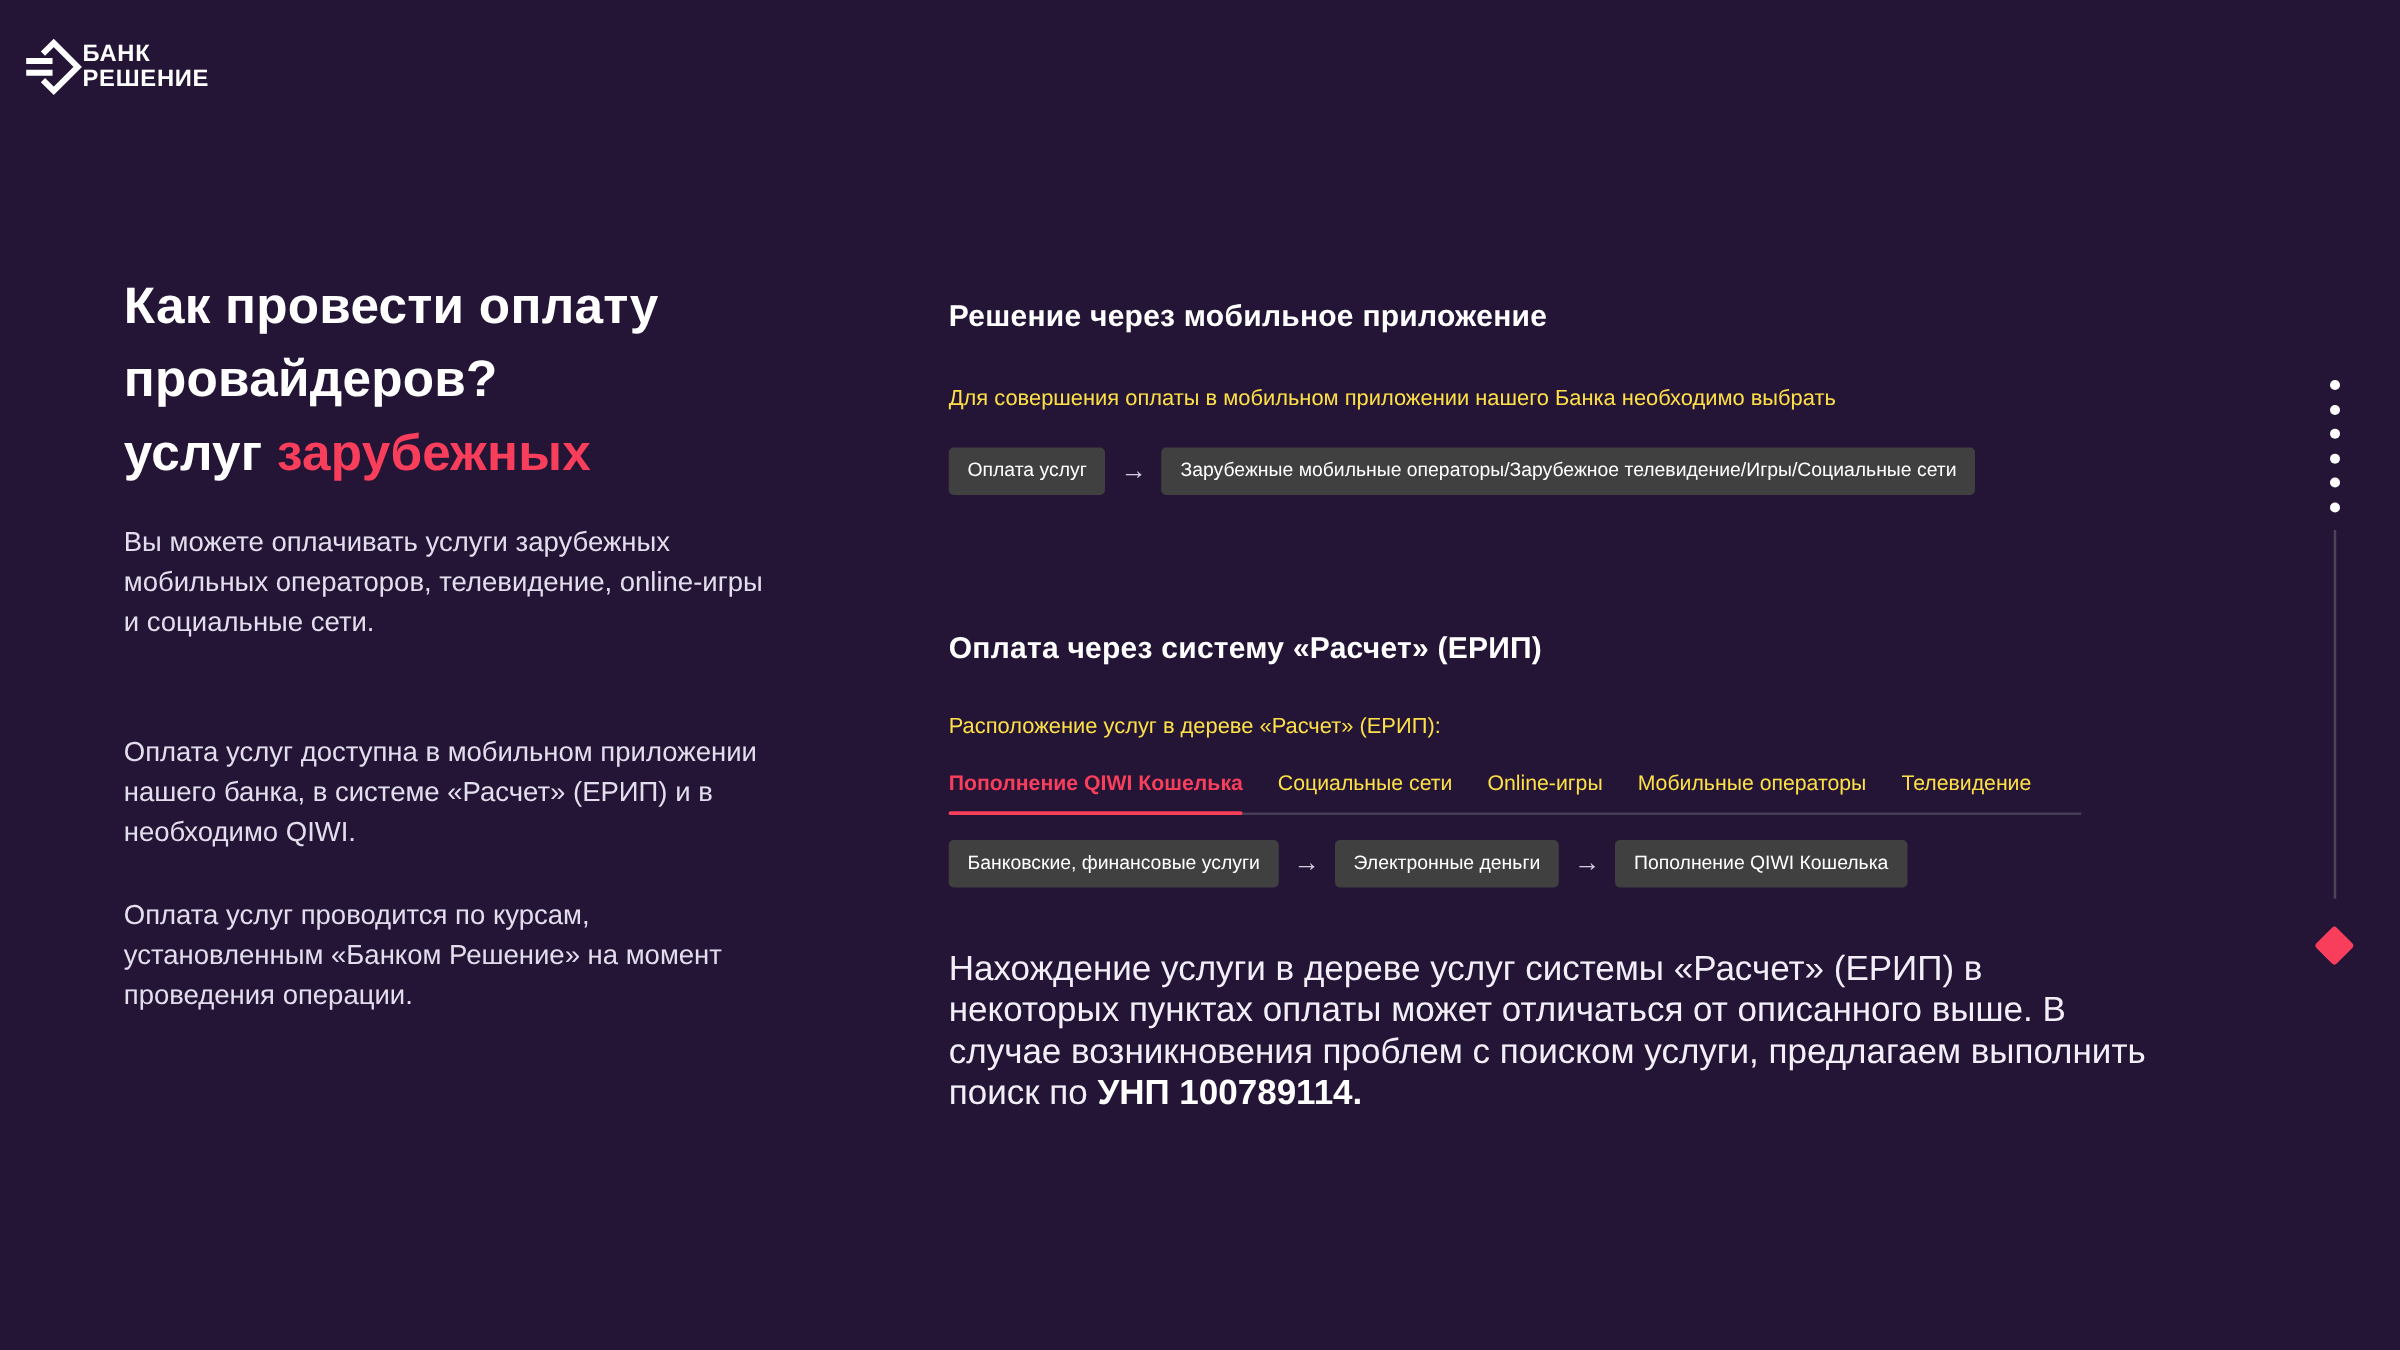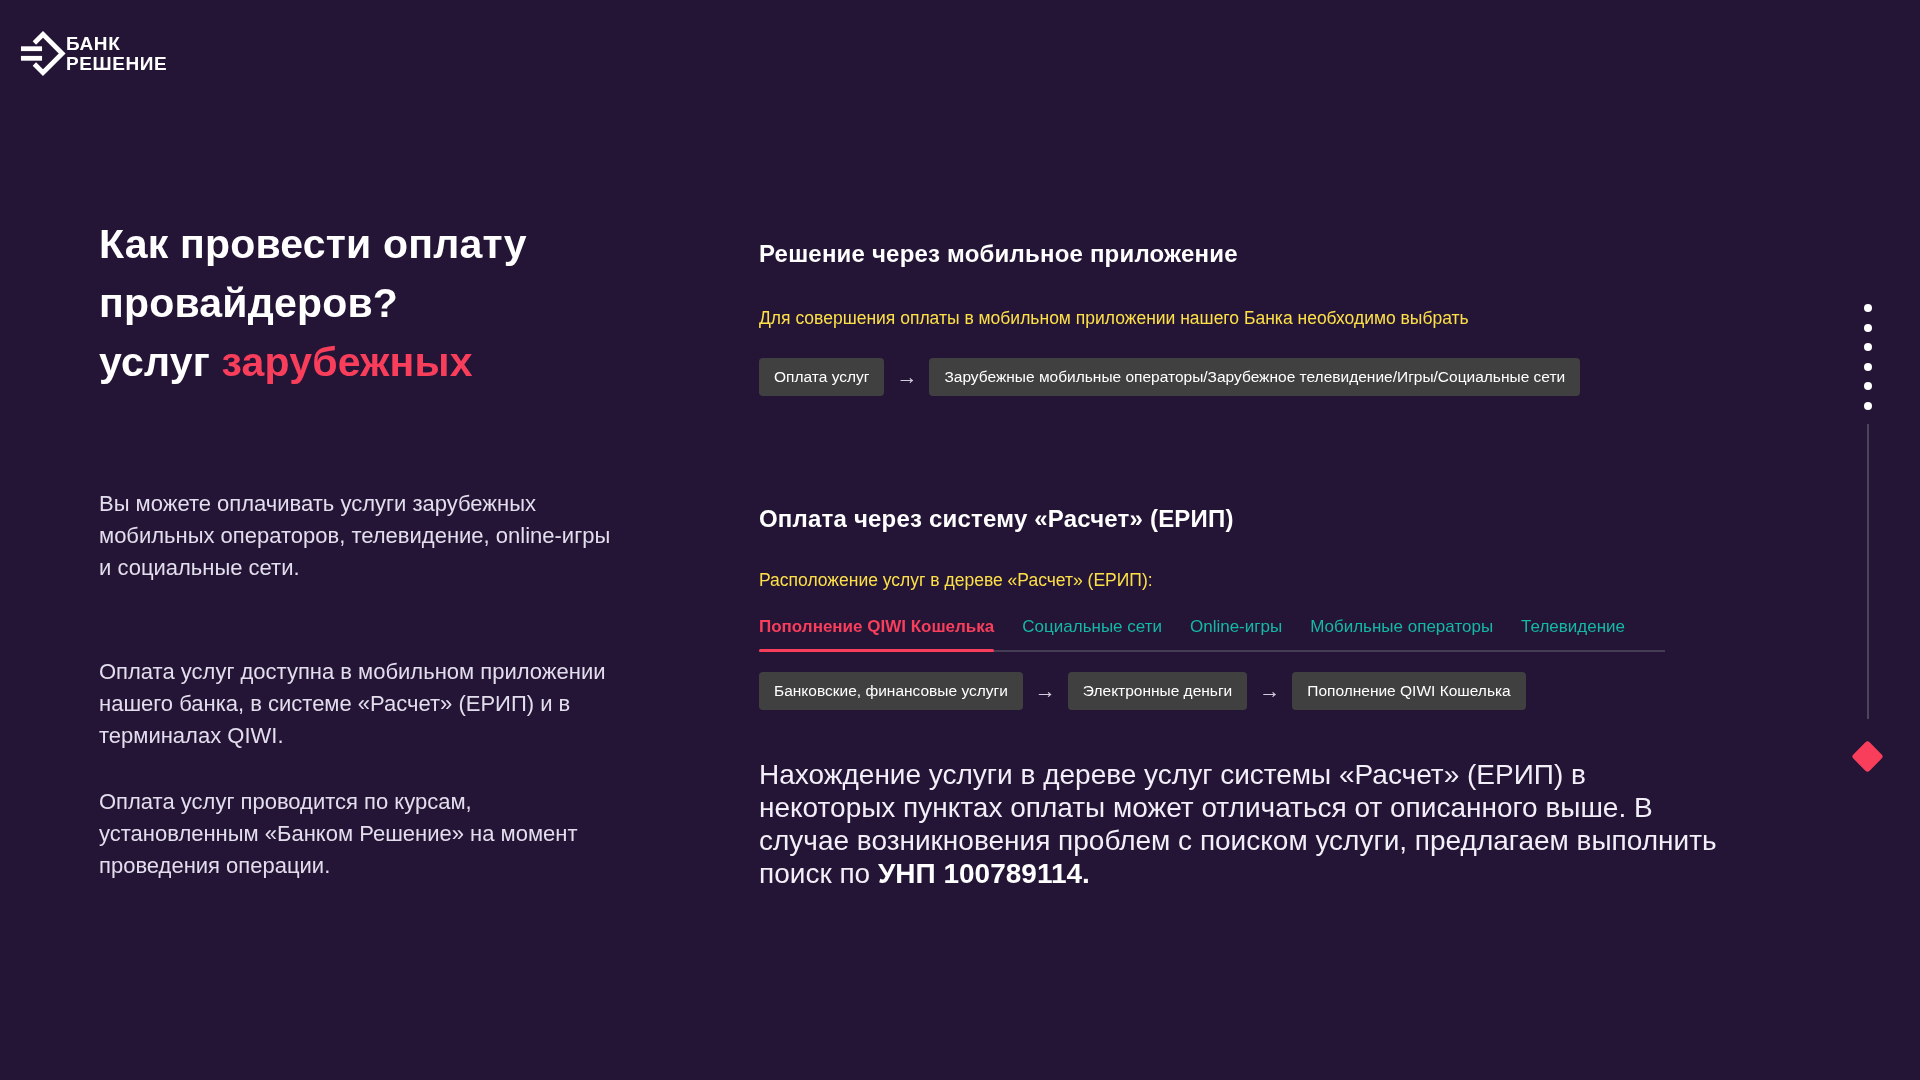--- a/index.html
+++ b/index.html
@@ -15,21 +15,21 @@
   
   .logo { position:absolute; left:20px; top:30px; display:flex; align-items:center; cursor:pointer; }
   .logo-text { font-weight:800; font-size:19px; line-height:20px; letter-spacing:0.6px; }
   .logo-text span { display:block; }
 
   
   .left-col { position:absolute; left:99px; top:215px; width:512px; }
   .h1 { font-size:41px; line-height:59px; font-weight:bold; letter-spacing:0.2px; }
   .h1 .accent { color:#f93e5c; }
   .left-col .lead { font-size:22px; line-height:32px; color:#e3deed; }
-  .p1 { margin-top:96px; margin-bottom:72px; }
+  .p1 { margin-top:26px; margin-bottom:72px; }
   .p2 { margin-bottom:34px; }
 
   
   .right-col { position:absolute; left:759px; top:0; width:975px; }
   .h2 { font-size:24px; font-weight:bold; letter-spacing:0.2px; }
   .h2-mobile { position:absolute; top:240px; }
   .sub { font-size:17.5px; color:#fde047; }
   .sub-mobile { position:absolute; top:308px; }
   .steps { display:flex; align-items:center; }
   .steps-mobile { position:absolute; top:358px; }
@@ -44,21 +44,21 @@
   .h2-erip { position:absolute; top:505px; }
   .sub-erip { position:absolute; top:570px; }
 
   .tabs {
     position:absolute; top:617px; width:906px;
     display:flex; gap:28px;
     border-bottom:2px solid #453d55;
     padding-bottom:13px;
     font-size:17px;
   }
-  .tab { color:#14b8a6; white-space:nowrap; cursor:pointer; }
+  .tab { color:#fde047; white-space:nowrap; cursor:pointer; }
   .tab.active { color:#f93e5c; font-weight:bold; position:relative; }
   .tab.active::after {
     content:""; position:absolute; left:0; right:0; bottom:-15px;
     height:3px; background:#f93e5c; border-radius:2px;
   }
 
   .steps-erip { position:absolute; top:672px; }
 
   .note { position:absolute; top:758px; width:968px; font-size:28px; line-height:33px; color:#f3eff9; }
   .note b { font-weight:bold; color:#ffffff; }
@@ -93,21 +93,21 @@
 <section class="left-col">
   <h1 class="h1">
     <div>Как провести оплату</div>
     <div>провайдеров?</div>
     <div>
       <span>услуг</span>
       <span class="accent">зарубежных</span>
     </div>
   </h1>
   <p class="lead p1">Вы можете оплачивать услуги зарубежных мобильных операторов, телевидение, online-игры и социальные сети.</p>
-  <p class="lead p2">Оплата услуг доступна в  мобильном приложении нашего банка, в системе «Расчет» (ЕРИП) и в терминалах QIWI.</p>
+  <p class="lead p2">Оплата услуг доступна в  мобильном приложении нашего банка, в системе «Расчет» (ЕРИП) и в необходимо QIWI.</p>
   <p class="lead p3">Оплата услуг проводится по курсам, установленным «Банком Решение» на момент проведения операции.</p>
 </section>
 
 <section class="right-col">
 
   <h2 class="h2 h2-mobile">Решение через мобильное приложение</h2>
   <p class="sub sub-mobile">Для совершения оплаты в мобильном приложении нашего Банка необходимо выбрать</p>
 
   <div class="steps steps-mobile">
     <span class="step-btn">Оплата услуг</span>

